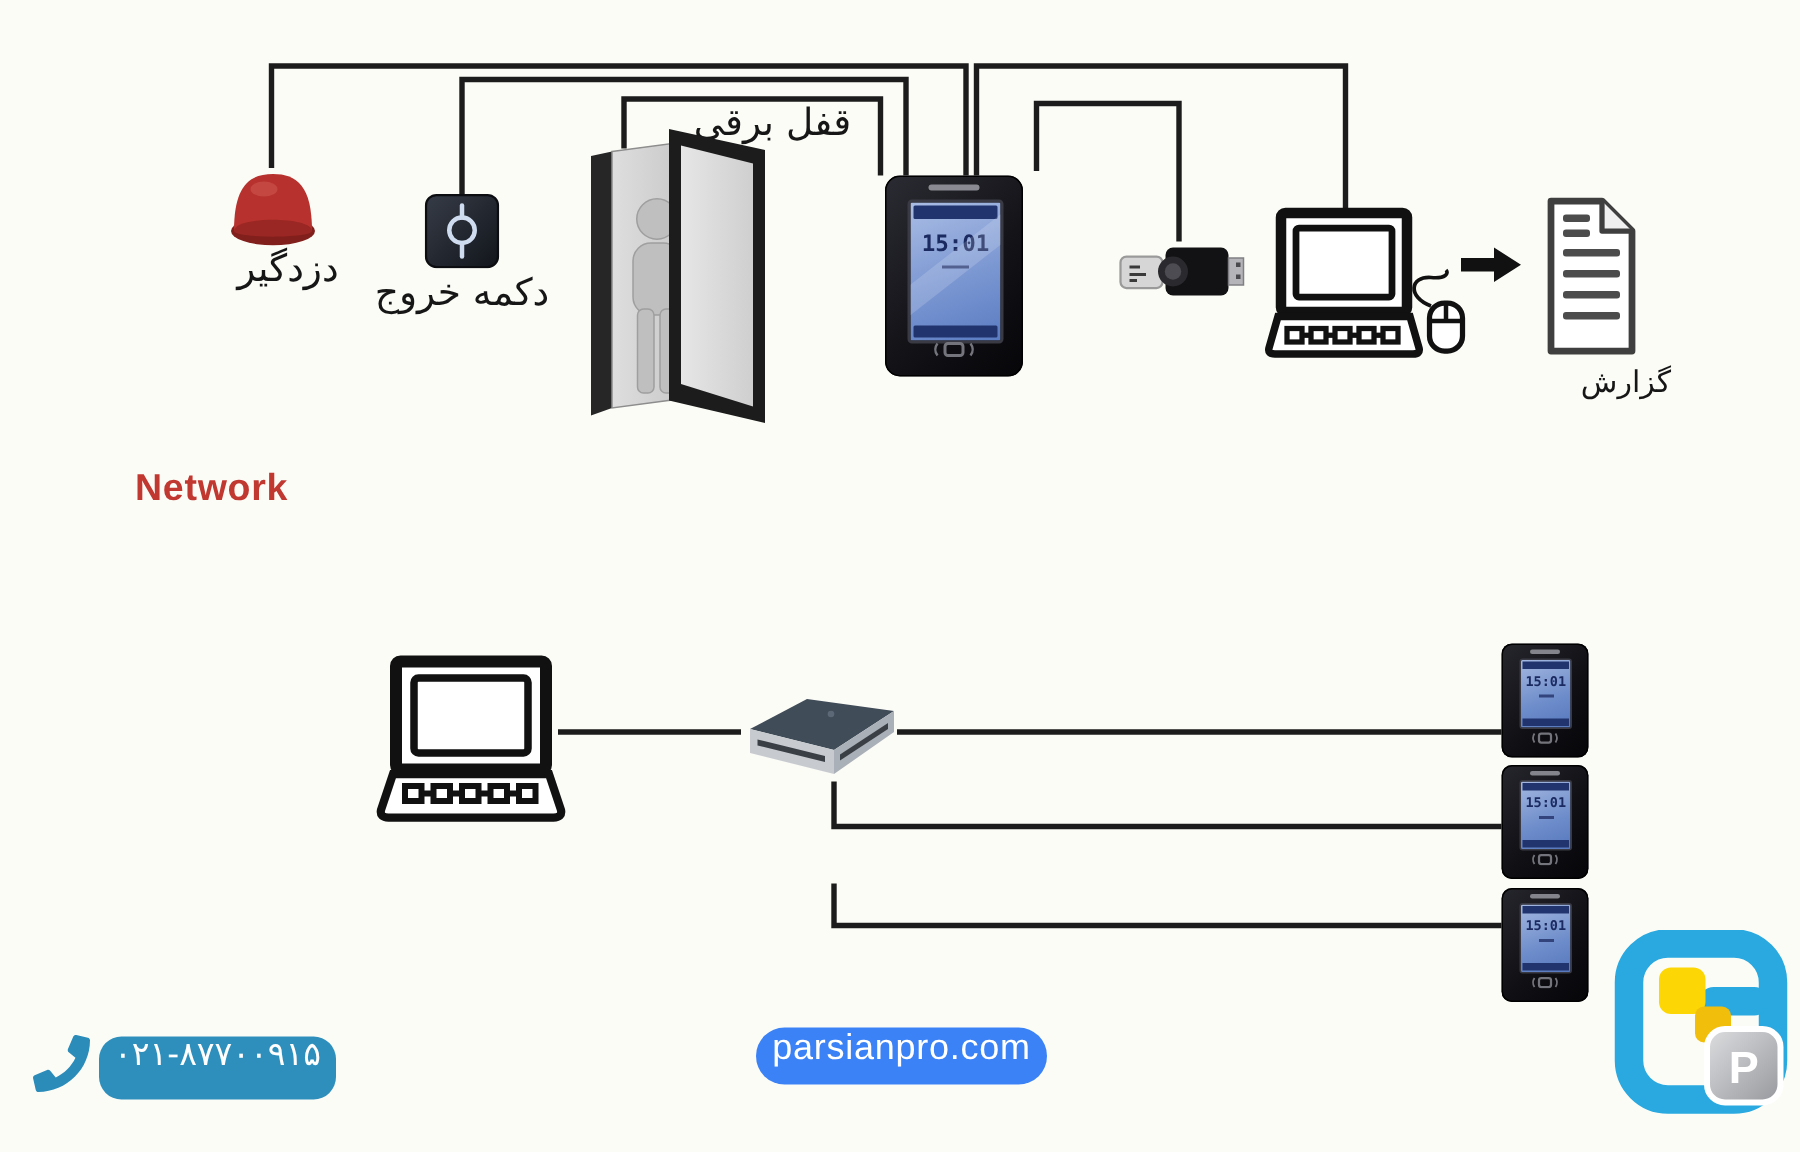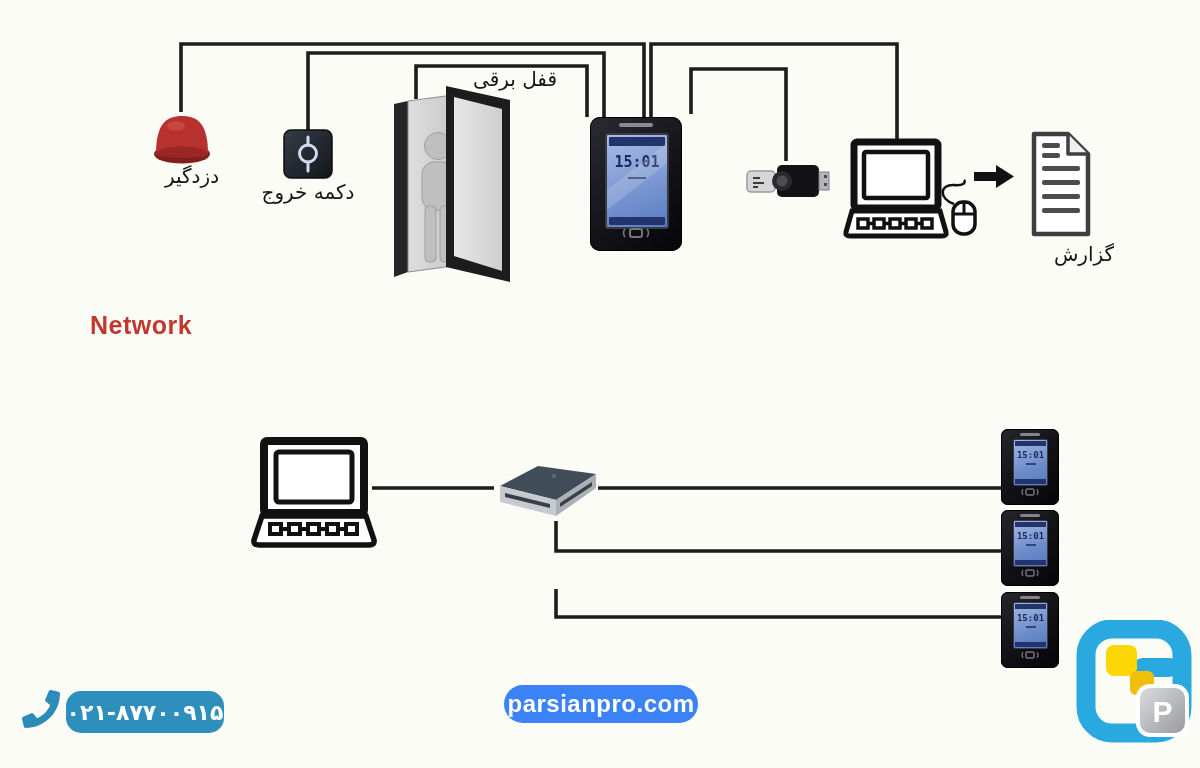--- a/index.html
+++ b/index.html
@@ -8,21 +8,21 @@
     background:#FCFCF7;overflow:hidden;
     font-family:"Liberation Sans",sans-serif;
   }
   .abs{position:absolute;}
   .sec-title{
     position:absolute;font-family:"Liberation Sans",sans-serif;
     font-weight:bold;font-size:25px;color:#C13831;letter-spacing:.5px;
   }
   .fa-label{
     position:absolute;font-family:"DejaVu Sans",sans-serif;
-    font-size:20px;color:#161616;text-align:center;direction:rtl;line-height:1.2;
+    font-size:25px;color:#161616;text-align:center;direction:rtl;line-height:1.2;
   }
   svg{display:block;}
   .wires path{stroke:#1C1C1C;stroke-width:3.6;fill:none;}
 
   
   .acdev{
     position:absolute;left:590px;top:117px;width:92px;height:134px;
     border-radius:10px;background:linear-gradient(135deg,#2b2b33 0%,#131318 55%,#060609 100%);
     box-shadow:inset 0 0 0 1px #000;
   }
@@ -59,22 +59,22 @@
     background:linear-gradient(160deg,#a4b8e0 0%,#6d8cca 60%,#5678bd 100%);overflow:hidden;
   }
   .netdev .s-top{height:5px;margin:1px 1px 0;background:#22346e;}
   .netdev .s-time{margin-top:4px;text-align:center;font-family:"DejaVu Sans Mono",monospace;font-size:9px;font-weight:bold;color:#1b2a60;}
   .netdev .s-div{width:10px;height:1.5px;background:#33437c;margin:3px auto 0;}
   .netdev .s-bot{position:absolute;left:1px;right:1px;bottom:1px;height:5px;background:#22346e;}
   .netdev .cardicon{position:absolute;left:0;right:0;top:59px;display:flex;justify-content:center;}
 
   
   .badge{
-    position:absolute;display:flex;align-items:center;justify-content:center;
-    color:#fff;font-weight:bold;border:none;cursor:pointer;
+    position:absolute;display:flex;justify-content:center;
+    color:#fff;font-weight:normal;border:none;cursor:pointer;
   }
   .badge.phone{
     left:66px;top:691px;width:158px;height:42px;border-radius:15px;background:#2E8FBC;
     font-family:"DejaVu Sans",sans-serif;font-size:22px;direction:ltr;letter-spacing:1px;
   }
   .badge.site{
     left:504px;top:685px;width:194px;height:38px;border-radius:19px;background:#3b82f6;
     font-family:"Liberation Sans",sans-serif;font-size:24px;letter-spacing:.5px;
   }
   .logo-text{

